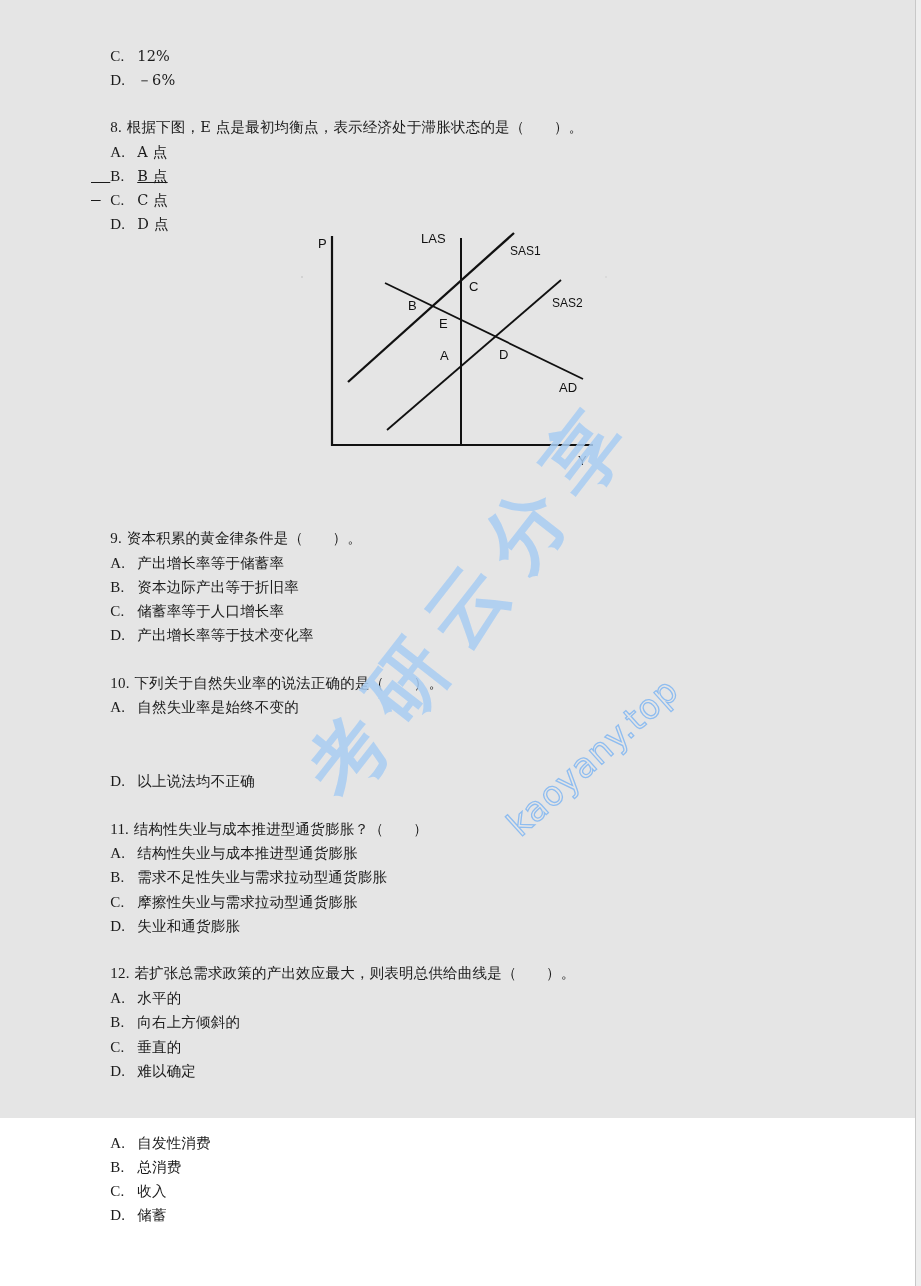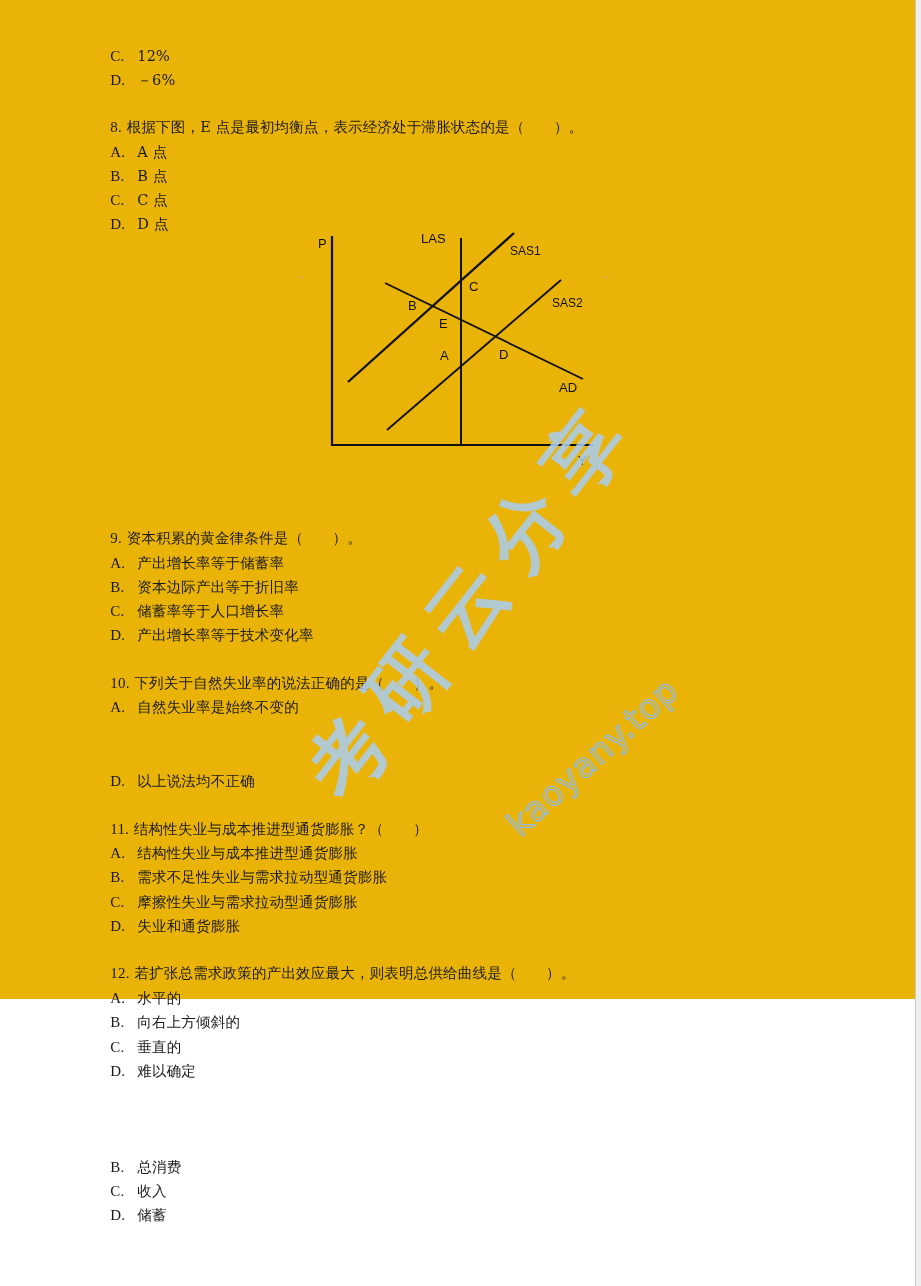--- a/index.html
+++ b/index.html
@@ -13,22 +13,22 @@
       position: relative;
       overflow: hidden;
       font-family: "DejaVu Serif", "Liberation Serif", serif;
       color: #1a1a1a;
     }
     .page {
       position: absolute;
       left: 0;
       top: 0;
       width: 915px;
-      height: 999px;
-      background: #eab308;
+      height: 1118px;
+      background: #e5e5e5;
     }
     .right-gutter {
       position: absolute;
       left: 915px;
       top: 0;
       width: 6px;
       height: 1286px;
       background: #eeeeee;
       border-left: 1px solid #c8c8c8;
       box-sizing: border-box;
@@ -84,21 +84,21 @@
   <div class="line" style="top:53px;">
     <span class="opt-letter">D.</span><span>－6%</span>
   </div>
 
   <div class="line" style="top:100px;">
     <span class="qnum">8.</span> <span>根据下图，E 点是最初均衡点，表示经济处于滞胀状态的是（　　）。</span>
   </div>
   <div class="line" style="top:125px;">
     <span class="opt-letter">A.</span><span>A 点</span>
   </div>
-  <div class="line" style="top:149px;">
+  <div class="line" style="top:149px;text-decoration:underline;">
     <span class="opt-letter">B.</span><span>B 点</span>
   </div>
   <div class="line" style="top:173px;">
     <span class="opt-letter">C.</span><span>C 点</span>
   </div>
   <div class="line" style="top:197px;">
     <span class="opt-letter">D.</span><span>D 点</span>
   </div>
 
   <div class="line" style="top:511px;">
@@ -152,20 +152,23 @@
   <div class="line" style="top:1020px;">
     <span class="opt-letter">C.</span><span>垂直的</span>
   </div>
   <div class="line" style="top:995px;">
     <span class="opt-letter">B.</span><span>向右上方倾斜的</span>
   </div>
   <div class="line" style="top:1044px;">
     <span class="opt-letter">D.</span><span>难以确定</span>
   </div>
 
+  <div class="line" style="top:1116px;">
+    <span class="opt-letter">A.</span><span>自发性消费</span>
+  </div>
   <div class="line" style="top:1140px;">
     <span class="opt-letter">B.</span><span>总消费</span>
   </div>
   <div class="line" style="top:1164px;">
     <span class="opt-letter">C.</span><span>收入</span>
   </div>
   <div class="line" style="top:1188px;">
     <span class="opt-letter">D.</span><span>储蓄</span>
   </div>
 </div>

